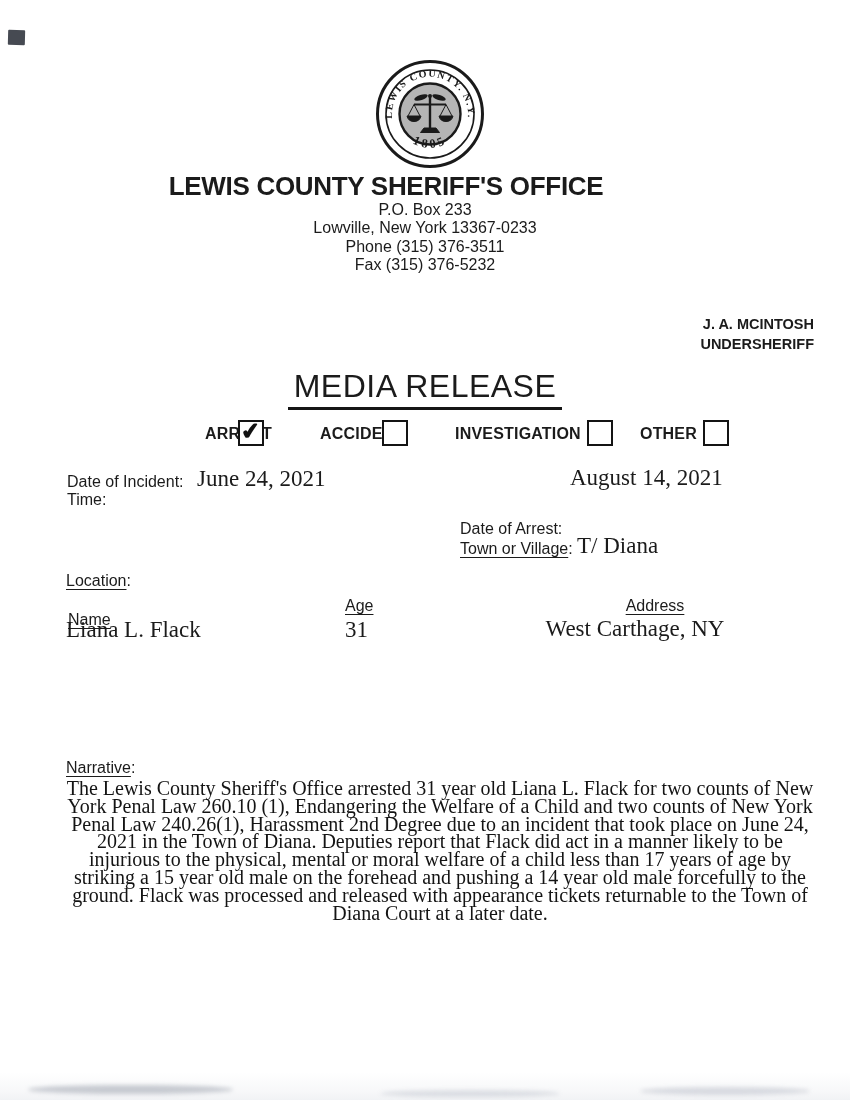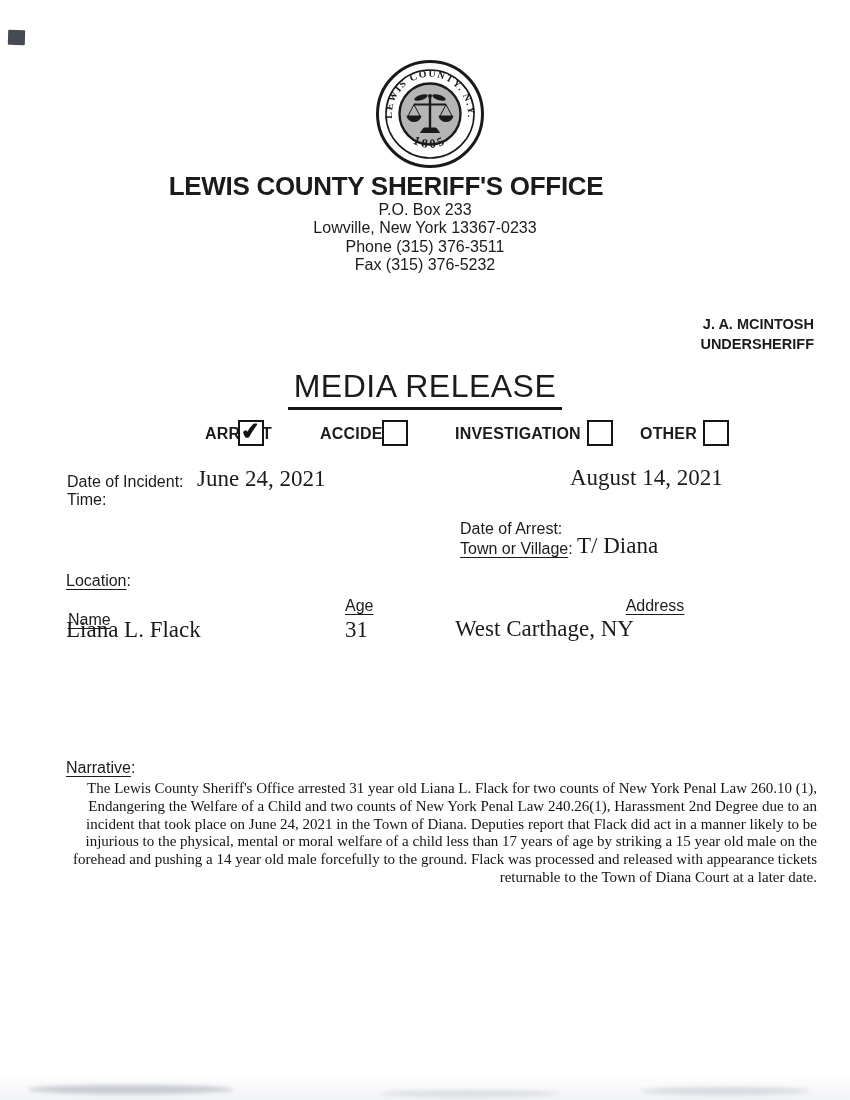--- a/index.html
+++ b/index.html
@@ -53,27 +53,27 @@
   .loc-label { left:66px; top:572px; }
   .loc-value { left:141px; top:534px; }
   .town-label { left:460px; top:540px; }
   .town-value { left:577px; top:533px; }
 
   .name-header { left:68px; top:611px; }
   .age-header { left:345px; top:597px; }
   .addr-header { left:600px; top:597px; width:110px; text-align:center; }
   .name-value { left:66px; top:617px; }
   .age-value { left:345px; top:617px; }
-  .addr-value { left:455px; top:616px; width:360px; }
+  .addr-value { left:455px; top:616px; width:360px; text-align:center; }
 
   
   .narr-label { left:66px; top:759px; }
   .narr-text { left:63px; top:780px; width:754px;
-    font-family:"Liberation Serif", serif; font-size:15px; line-height:17.8px;
-    text-align:right; color:#141414; }
+    font-family:"Liberation Serif", serif; font-size:20px; line-height:17.8px;
+    text-align:center; color:#141414; }
 
   
   .artifact-tl { left:8px; top:30px; width:17px; height:15px;
     background:#2c313a; opacity:.88; border-radius:1px; transform:rotate(1.5deg); }
   .smudge { filter:blur(2px); border-radius:50%; }
   .smudge-1 { left:28px;  top:1085px; width:205px; height:9px; background:rgba(95,105,125,.32); }
   .smudge-2 { left:380px; top:1090px; width:180px; height:7px; background:rgba(115,125,145,.20); }
   .smudge-3 { left:640px; top:1087px; width:170px; height:8px; background:rgba(115,125,145,.24); }
   .noise-band { left:0; top:1072px; width:850px; height:28px;
     background:linear-gradient(180deg, rgba(140,150,170,0) 0%, rgba(140,150,170,.07) 70%, rgba(140,150,170,.12) 100%); }

